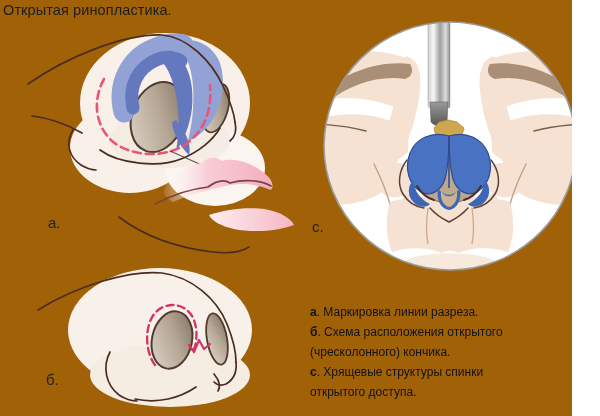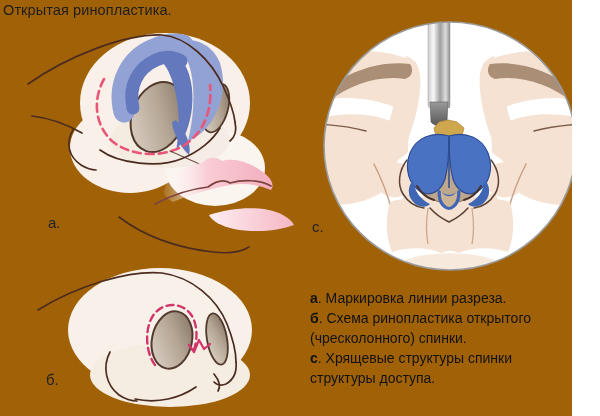--- a/index.html
+++ b/index.html
@@ -1,21 +1,21 @@
 <!DOCTYPE html>
 <html><head>
 <meta charset="utf-8">
 <style>
   html,body{margin:0;padding:0;background:#fff;}
   .stage{position:relative;width:572px;height:416px;background:#a16207;overflow:hidden;
          font-family:"Liberation Sans",sans-serif;}
   .title{position:absolute;left:3px;top:2px;font-size:14.5px;color:#1d1d1b;letter-spacing:.1px;}
   .fig{position:absolute;}
   .fig-label{position:absolute;font-size:15px;color:#222;}
-  .caption{position:absolute;left:310px;top:288px;width:290px;font-size:14px;
+  .caption{position:absolute;left:310px;top:302px;width:290px;font-size:12px;
            line-height:20px;color:#121212;}
   .cap-line{white-space:nowrap;}
   .cap-line b{font-weight:700;}
 </style>
 </head>
 <body>
 
 <div class="stage">
 
   <div class="title">Открытая ринопластика.</div>
@@ -158,19 +158,19 @@
         <path d="M 107,176 C 111,183 117,188 124,190" stroke="#46322a" stroke-width="2"></path>
         <path d="M 171,176 C 167,183 161,188 154,190" stroke="#46322a" stroke-width="2"></path>
       </g>
     </g>
     <ellipse cx="140" cy="136" rx="126" ry="124" fill="none" stroke="#9a9a9a" stroke-width="1.6"></ellipse>
   </svg>
   <div class="fig-label" style="left:312px;top:218px">с.</div>
 
   <div class="caption">
     <div class="cap-line"><b>а</b><span>. Маркировка линии разреза.</span></div>
-    <div class="cap-line"><b>б</b><span>. Схема ринопластика открытого</span></div>
-    <div class="cap-line"><b></b><span>(чресколонного) спинки.</span></div>
+    <div class="cap-line"><b>б</b><span>. Схема расположения открытого</span></div>
+    <div class="cap-line"><b></b><span>(чресколонного) кончика.</span></div>
     <div class="cap-line"><b>с</b><span>. Хрящевые структуры спинки</span></div>
-    <div class="cap-line"><b></b><span>структуры доступа.</span></div>
+    <div class="cap-line"><b></b><span>открытого доступа.</span></div>
   </div>
 
 </div>
 
 </body></html>

